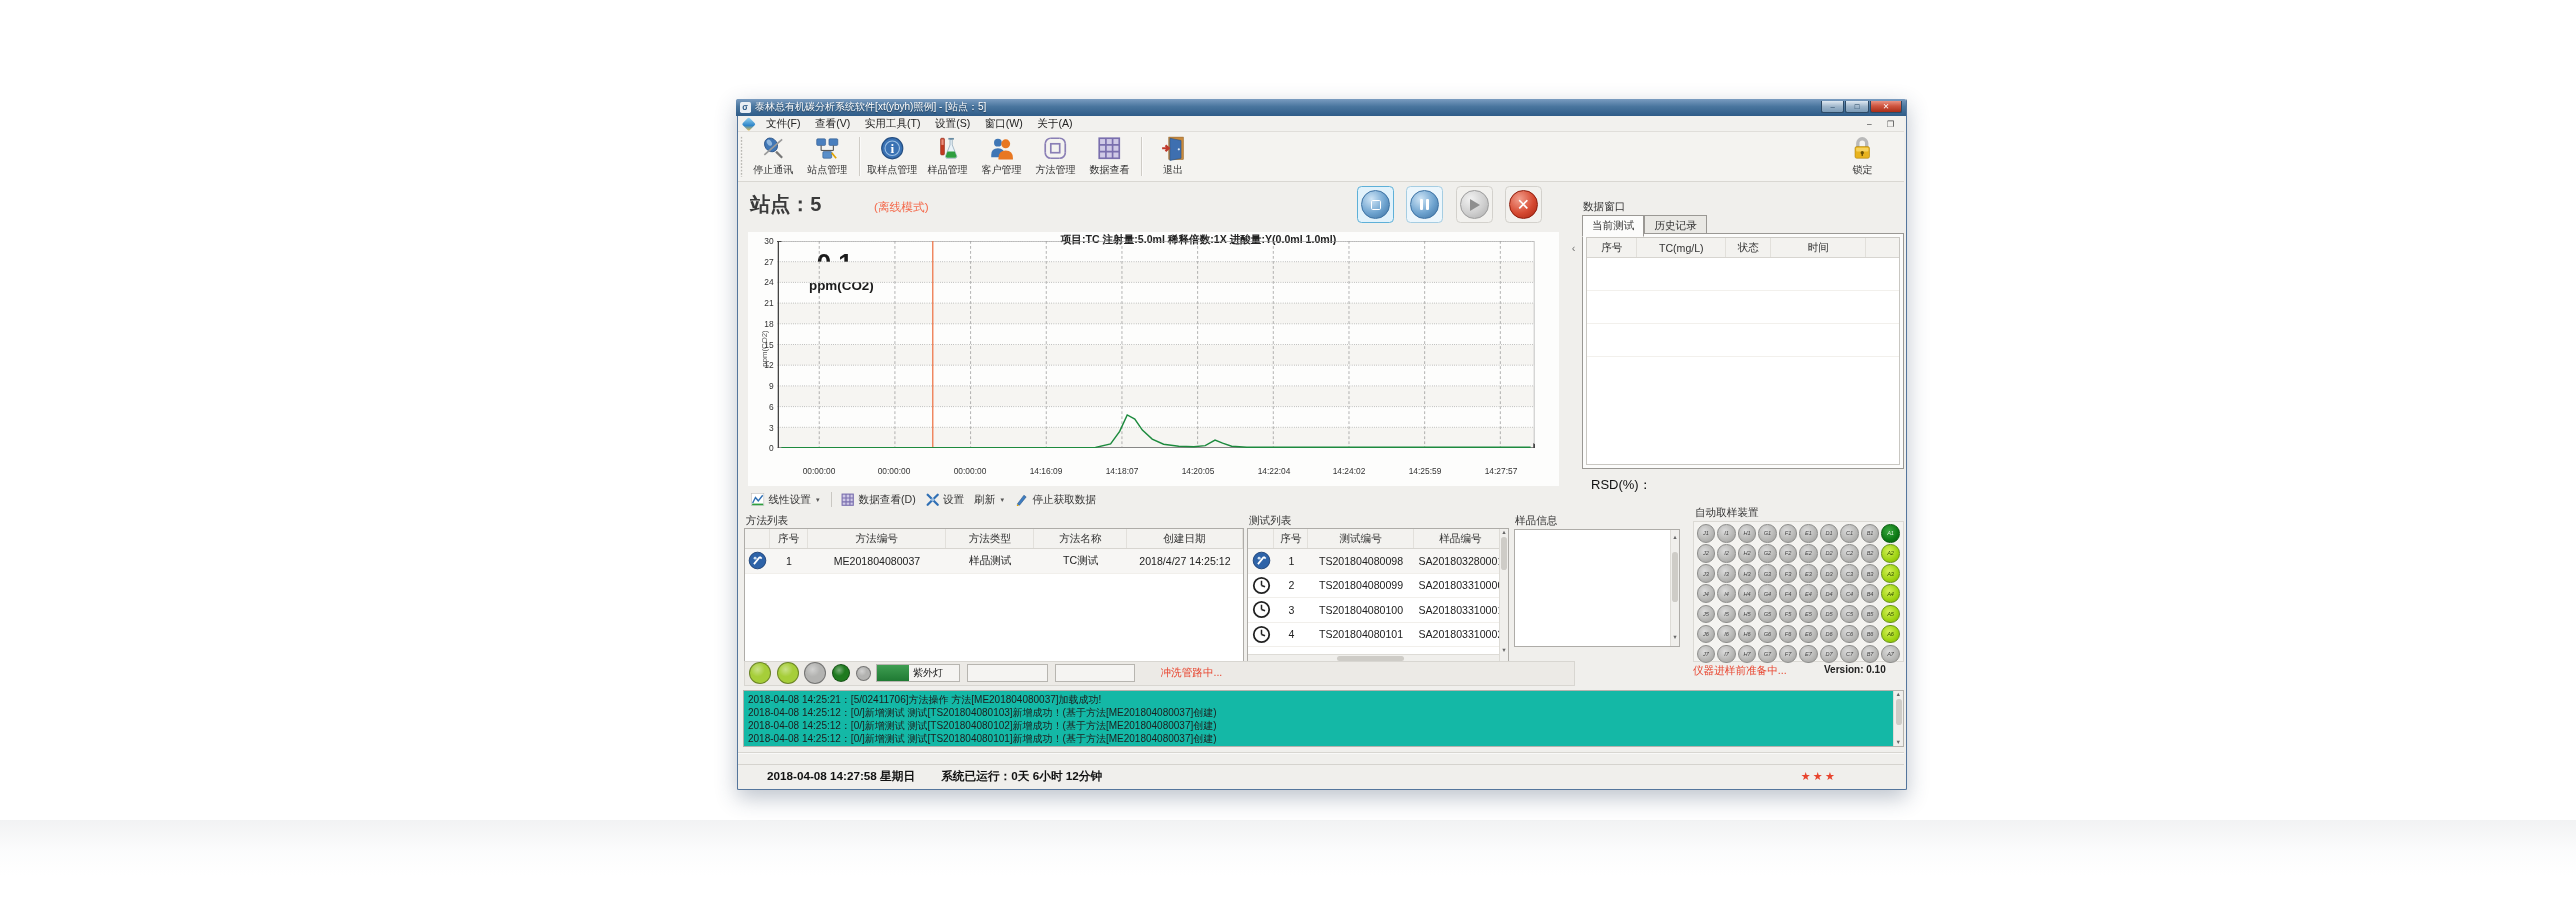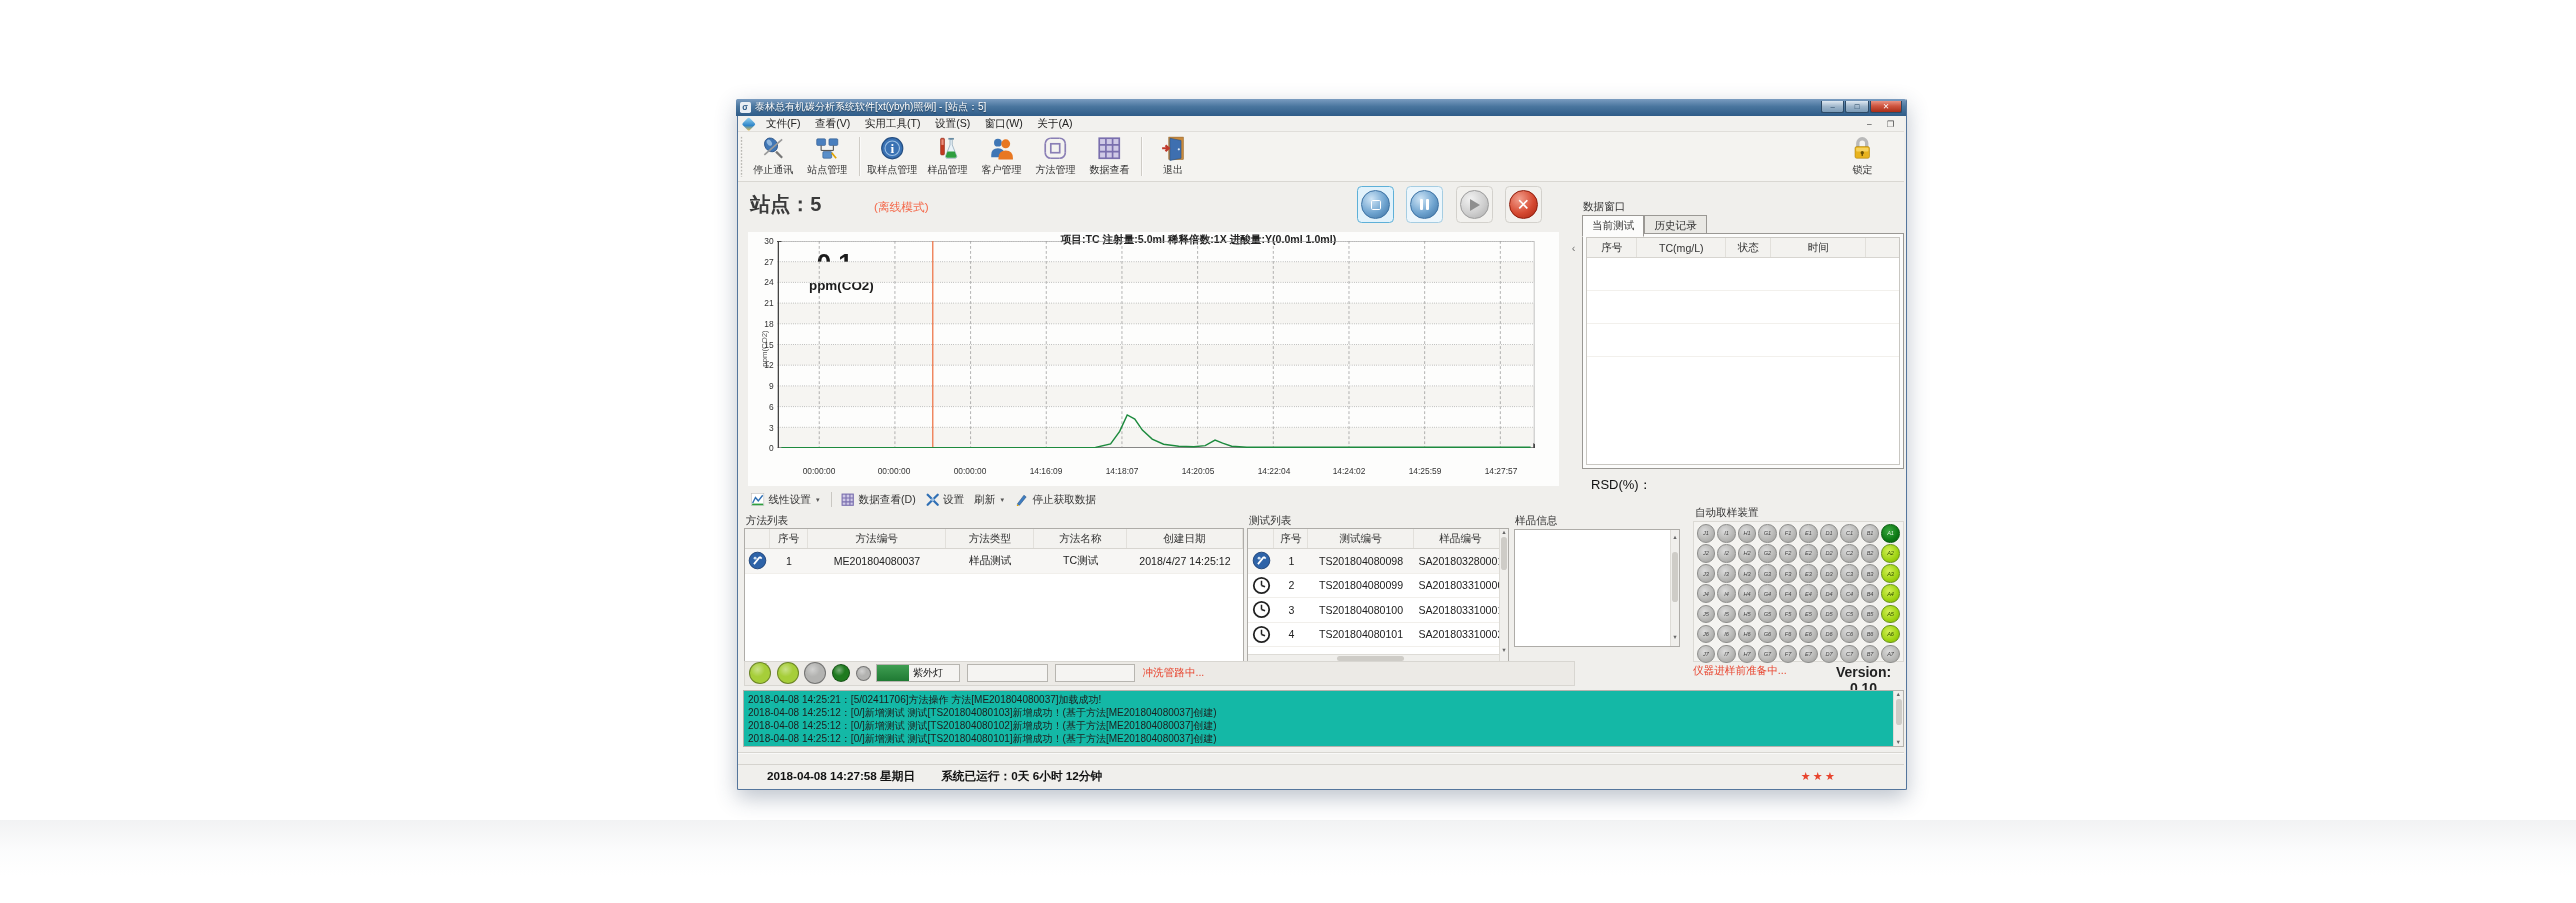--- a/index.html
+++ b/index.html
@@ -108,30 +108,30 @@
 
   
   .as-panel { position:absolute; left:955px; top:422px; width:211px; height:141px; background:#f4f3f0; border:0.6px solid #dbd9d4; padding:2.2px 2.8px; }
   .as-grid { display:grid; grid-template-columns:repeat(10,1fr); gap:1.7px 1.7px; }
   .as-cell { width:18.4px; height:18.4px; border-radius:50%; display:flex; align-items:center; justify-content:center;
      font-size:5.6px; font-style:italic; color:#444; }
   .as-cell.gray { background:radial-gradient(circle at 40% 35%, #dcdcdc, #b6b6b4 60%, #9a9a98); border:1.7px solid #8e8e8c; }
   .as-cell.light { background:radial-gradient(circle at 40% 35%, #d3ef56, #9ed312 60%, #7fb000); border:1.7px solid #69951a; color:#2e4a00; }
   .as-cell.dark { background:radial-gradient(circle at 40% 35%, #3aa73f, #0d7a14 60%, #075c0c); border:1.7px solid #0a5c10; color:#dff3de; }
   .as-status { position:absolute; left:955px; top:565px; font-size:10.6px; color:#e8442e; }
-  .as-version { position:absolute; left:1086px; top:565px; width:79px; text-align:center; font-size:14px; font-weight:bold; color:#222; }
+  .as-version { position:absolute; left:1086px; top:565px; width:79px; text-align:left; font-size:10px; font-weight:bold; color:#222; }
 
   
   .ledrow { position:absolute; left:5.6px; top:562px; width:831px; height:24.5px; background:#eceae6;
     border:0.6px solid #d8d6d1; display:flex; align-items:center; padding-left:4.5px; }
   .led { border-radius:50%; margin-right:5.6px; }
   .pbar { height:18px; background:#f5f4f2; border:0.6px solid #b7b5b0; margin-right:6.7px; position:relative; display:flex; align-items:center; }
   .pbar .fill { height:100%; background:linear-gradient(#3f9e52,#1f7a33); }
   .pbar .plabel { font-size:10px; color:#222; padding-left:4.5px; }
-  .flush-text { font-size:10.6px; color:#e8442e; margin-left:1px; white-space:nowrap; }
+  .flush-text { font-size:10.6px; color:#e8442e; margin-left:19px; white-space:nowrap; }
 
   
   .log-panel { position:absolute; left:4.5px; top:591px; width:1161px; height:57px; background:#14b8a6; border:0.6px solid #b5b3ae; padding:1.7px 12.3px 1.7px 4.5px; }
   .log-line { font-size:10px; color:#1d1d1d; line-height:13px; white-space:nowrap; }
   .log-scroll { position:absolute; top:0; right:0; bottom:0; width:9.5px; background:#f0efec; border-left:0.6px solid #dddbd6; font-size:5.6px; color:#666; text-align:center; }
   .divider { position:absolute; left:0; top:653px; width:1166px; height:1.1px; background:#d8d6d1; box-shadow:0 0.6px 0 #fff; }
 
   
   .statusbar { position:absolute; left:0; top:665px; width:1166px; height:23.4px; background:#f0efec;
     border-top:0.6px solid #d5d3ce; display:flex; align-items:center; font-size:11.7px; font-weight:bold; color:#111; }

